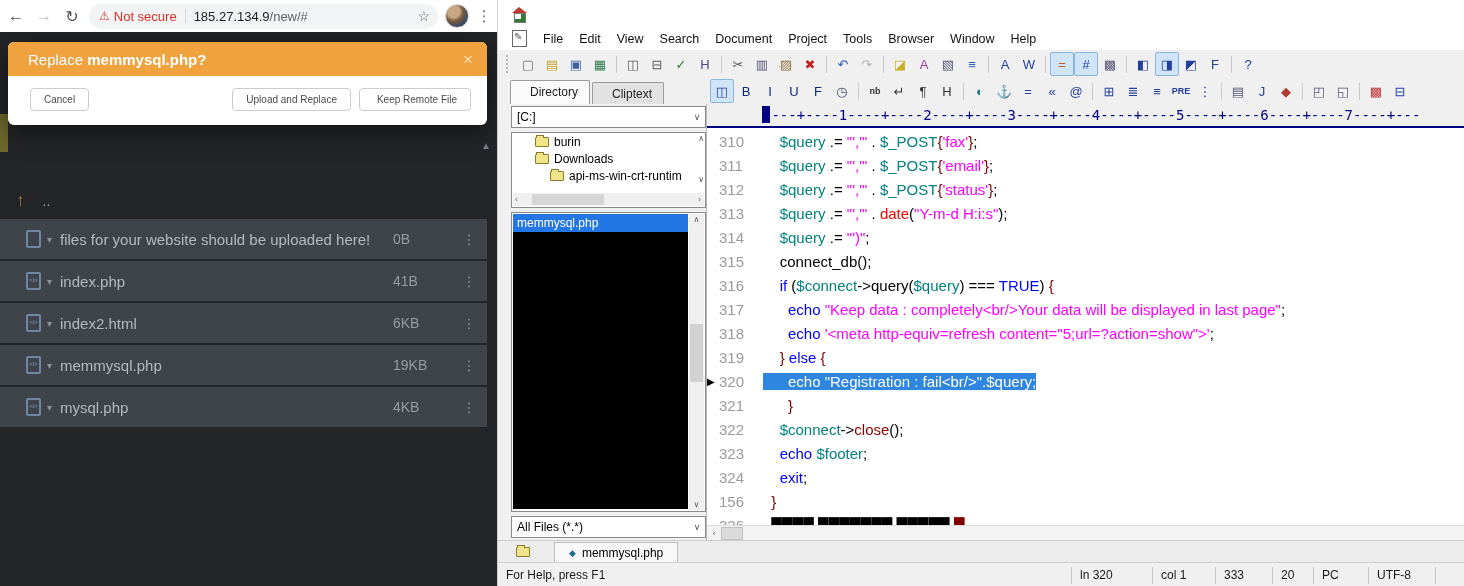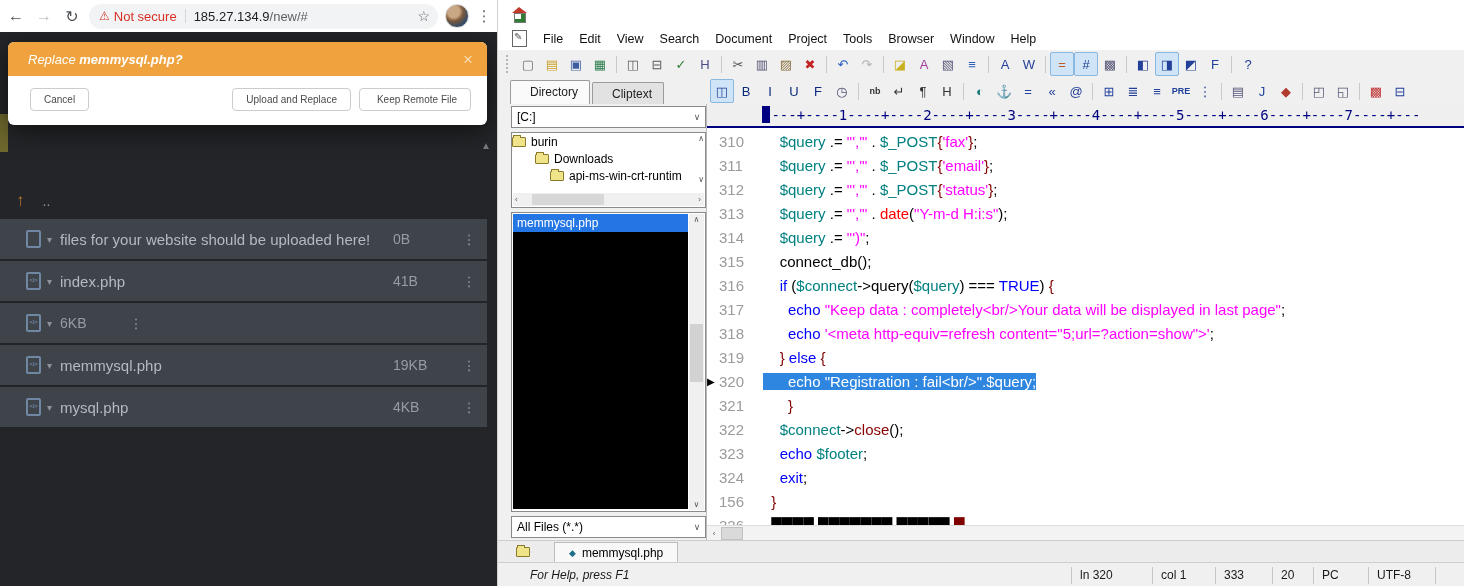--- a/index.html
+++ b/index.html
@@ -40,21 +40,21 @@
   .fic.code::after{content:"</>";position:absolute;left:0;right:0;top:3px;text-align:center;
        font-size:6px;color:#6f87a3;font-weight:bold;letter-spacing:0;}
   .fcaret{color:#8d929a;font-size:10px;margin:0 8px 0 6px;}
   .fname{color:#b5b9c1;font-size:15px;flex:1;min-width:0;white-space:nowrap;overflow:hidden;}
   .fsize{color:#979ca4;font-size:14px;width:58px;text-align:left;flex:0 0 auto;}
   .fkebab{color:#9aa0a8;font-size:13px;width:36px;text-align:center;flex:0 0 auto;}
 
   .dlg{position:absolute;left:8px;top:10px;width:479px;background:#fff;border-radius:6px;
        box-shadow:0 6px 26px rgba(0,0,0,.55);overflow:hidden;}
   .dlg-head{height:34px;background:#efa23d;display:flex;align-items:center;padding:0 14px 0 20px;}
-  .dlg-title{color:#fff;font-size:13px;font-style:italic;}
+  .dlg-title{color:#fff;font-size:15px;}
   .dlg-title b{font-weight:bold;}
   .dlg-close{margin-left:auto;color:#f9ddb4;font-size:17px;line-height:1;}
   .dlg-body{padding:13px 20px 6px 20px;font-size:14px;color:#3c3c3c;line-height:21px;}
   .dlg-foot{display:flex;align-items:center;padding:12px 16px 14px 16px;}
   .btn{background:#fff;border:1px solid #ccc;border-radius:4px;color:#4a4a4a;font-size:10px;
        padding:5px 13px;font-family:inherit;white-space:nowrap;}
   .btn-cancel{margin-right:auto;margin-left:6px;}
   .btn-keep{margin-left:8px;padding-left:17px;}
 
   
@@ -147,21 +147,21 @@
   .doctabs{position:absolute;left:0;top:540px;right:0;height:22px;background:#ececec;
            border-top:1px solid #cdcdcd;display:flex;align-items:center;}
   .doc-folder-btn{margin-left:14px;display:flex;align-items:center;justify-content:center;
                   width:26px;height:18px;}
   .doctab{margin-left:16px;height:20px;background:#f8f8f8;border:1px solid #bdbdbd;border-bottom:none;
           display:flex;align-items:center;padding:0 14px;font-size:12px;}
   .doctab-ic{color:#1f6f8a;font-size:9px;margin-right:6px;}
 
   .statusbar{position:absolute;left:0;top:562px;right:0;height:24px;background:#f0f0f0;
              border-top:1px solid #cfcfcf;display:flex;align-items:center;font-size:12px;}
-  .st-help{margin-left:32px;color:#1a1a1a;font-style:italic;}
+  .st-help{margin-left:8px;color:#1a1a1a;}
   .st-cells{margin-left:auto;display:flex;height:100%;align-items:center;}
   .st-cell{border-left:1px solid #c6c6c6;height:17px;line-height:17px;padding:0 8px;color:#1a1a1a;}
   .st-cell:nth-child(1){width:64px;} .st-cell:nth-child(2){width:46px;}
   .st-cell:nth-child(3){width:40px;} .st-cell:nth-child(4){width:24px;}
   .st-cell:nth-child(5){width:38px;} .st-cell:nth-child(6){width:50px;}
   .st-cell:nth-child(7){width:12px;}
 </style>
 </head>
 <body>
 
@@ -204,20 +204,21 @@
           <div class="frow">
             <span class="fic code"></span>
             <span class="fcaret">▾</span>
             <span class="fname">index.php</span>
             <span class="fsize">41B</span>
             <span class="fkebab">⋮</span>
           </div>
           <div class="frow">
             <span class="fic code"></span>
             <span class="fcaret">▾</span>
+            <span class="fname">index2.html</span>
             <span class="fsize">6KB</span>
             <span class="fkebab">⋮</span>
           </div>
           <div class="frow">
             <span class="fic code"></span>
             <span class="fcaret">▾</span>
             <span class="fname">memmysql.php</span>
             <span class="fsize">19KB</span>
             <span class="fkebab">⋮</span>
           </div>
@@ -349,21 +350,21 @@
 
     <div class="ep-body">
       <div class="sidepanel">
         <div class="combo drive">
           <span class="combo-text">[C:]</span>
           <span class="combo-btn">∨</span>
         </div>
 
         <div class="treebox">
           <div id="tree-rows">
-              <div class="trow" style="padding-left: 0;">
+              <div class="trow" style="padding-left: 23px;">
                 <span class="folder"></span>
                 <span>burin</span>
               </div>
               <div class="trow" style="padding-left: 23px;">
                 <span class="folder"></span>
                 <span>Downloads</span>
               </div>
               <div class="trow" style="padding-left: 38px;">
                 <span class="folder"></span>
                 <span>api-ms-win-crt-runtim</span>

